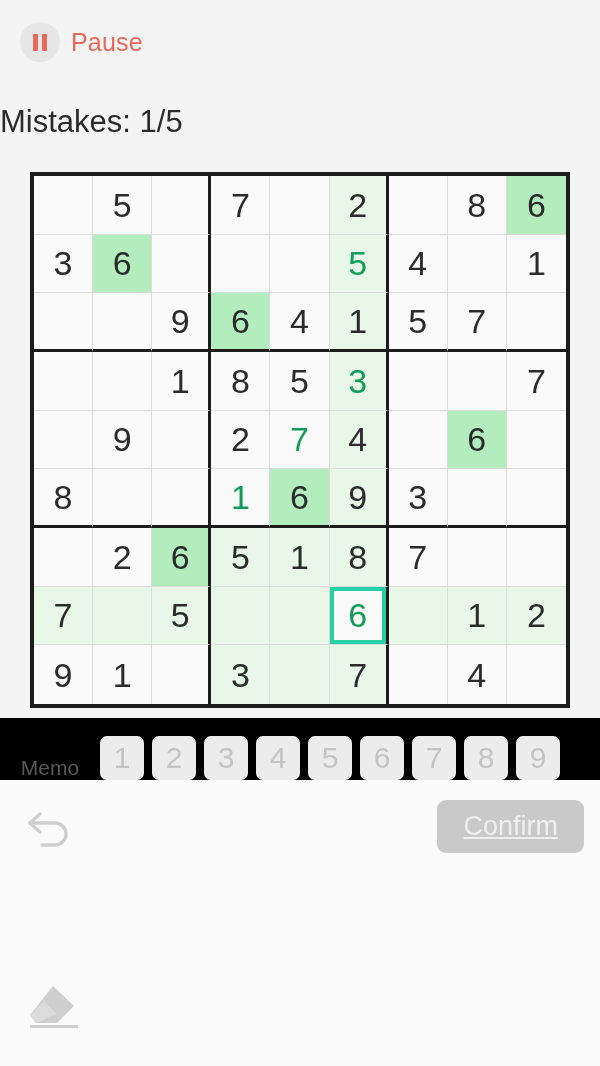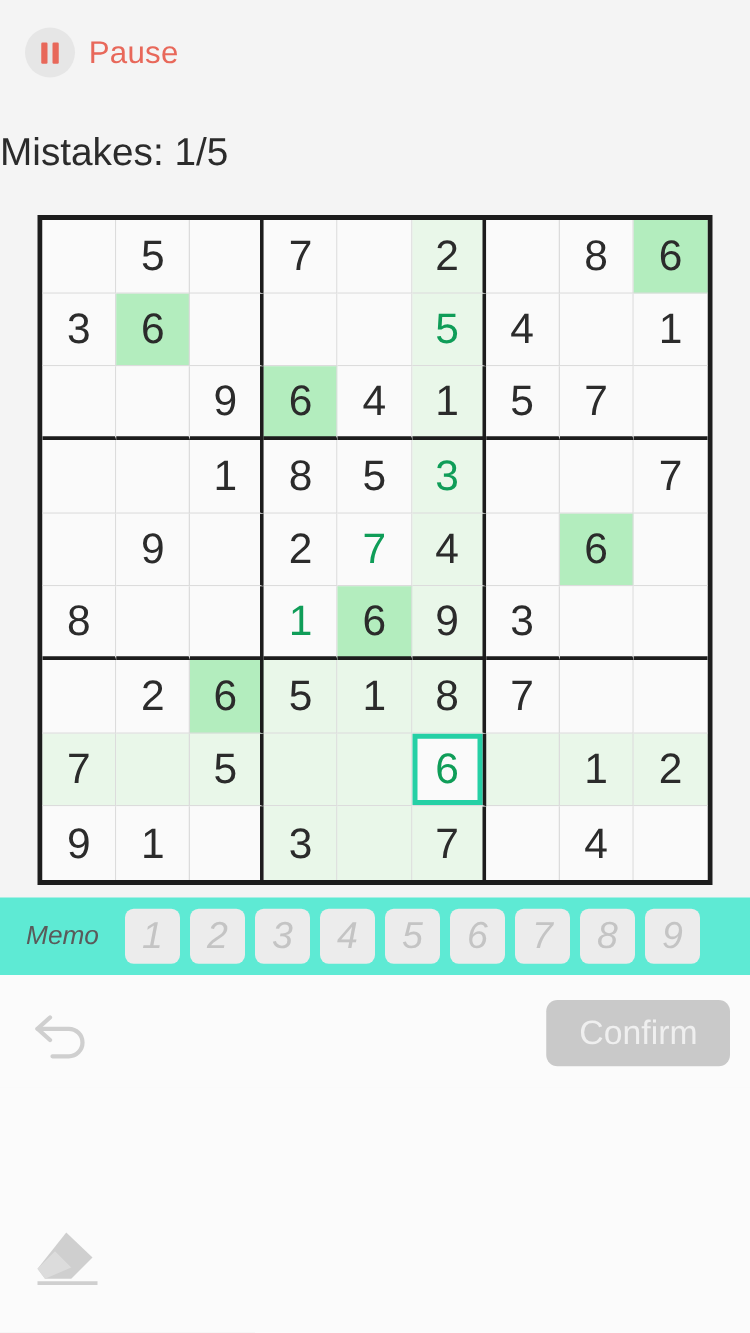--- a/index.html
+++ b/index.html
@@ -82,22 +82,22 @@
   .cell .sel-ring{
     position:absolute;left:0;top:0;right:0;bottom:0;
     border:4px solid #25d0a5;
     box-sizing:border-box;
     pointer-events:none;
   }
 
   
   #numbar{
     position:absolute;left:0;top:718px;width:600px;height:62px;
-    background:#5eead4;
-    display:flex;align-items:center;font-style:italic;
+    background:#000000;
+    display:flex;align-items:flex-end;
   }
   #memo-label{
     width:100px;text-align:center;
     font-size:21px;color:#5a5a5a;
   }
   #numkeys{
     flex:1;display:flex;align-items:center;gap:8px;padding-right:12px;
   }
   .numkey{
     width:44px;height:44px;
@@ -118,20 +118,21 @@
     cursor:pointer;
   }
   #confirm-btn{
     position:absolute;right:16px;top:20px;
     padding:11px 26px;
     background:#c9c9c9;
     border-radius:9px;
     font-size:27px;color:#efefef;
     cursor:pointer;
     user-select:none;
+    text-decoration:underline;
   }
 
   
   #bottom{
     position:absolute;left:0;top:870px;width:600px;height:196px;
     background:#fbfbfb;
   }
   #eraser-btn{
     position:absolute;left:24px;top:112px;
     width:60px;height:54px;cursor:pointer;

